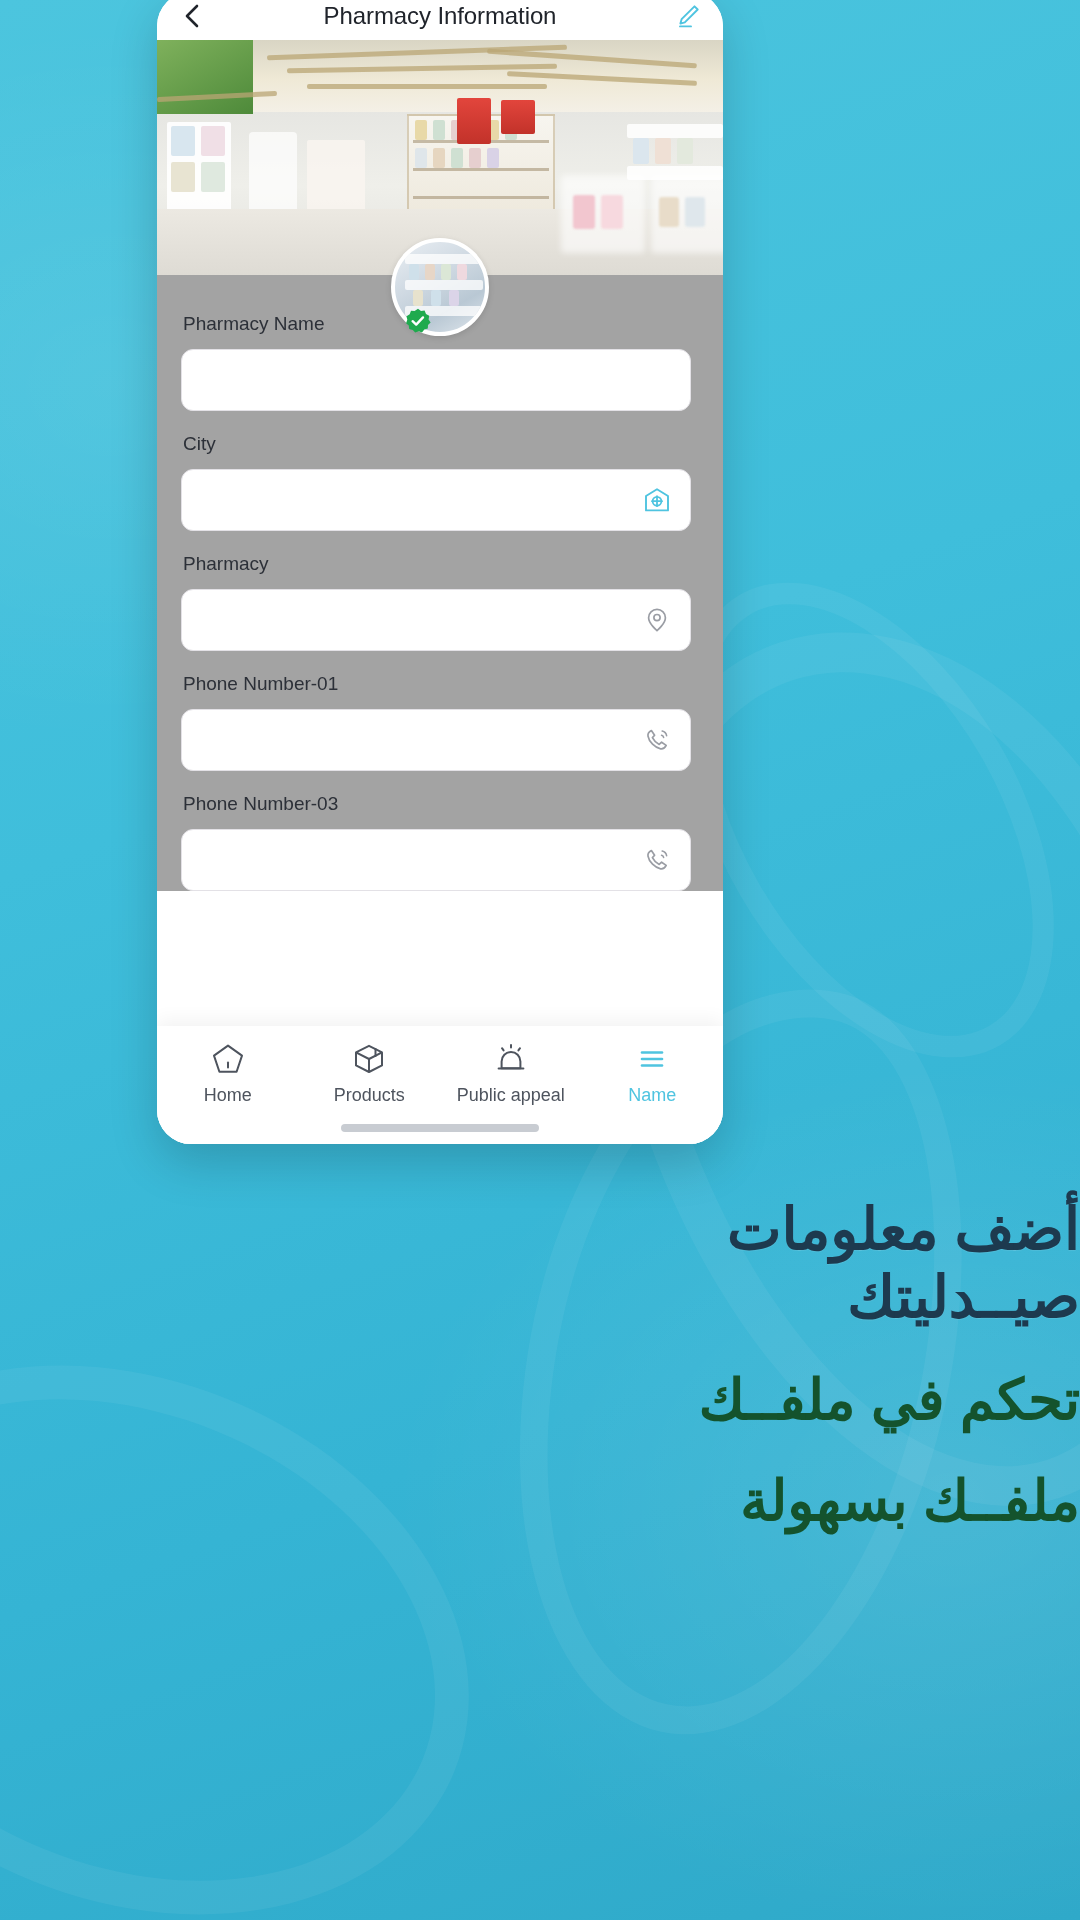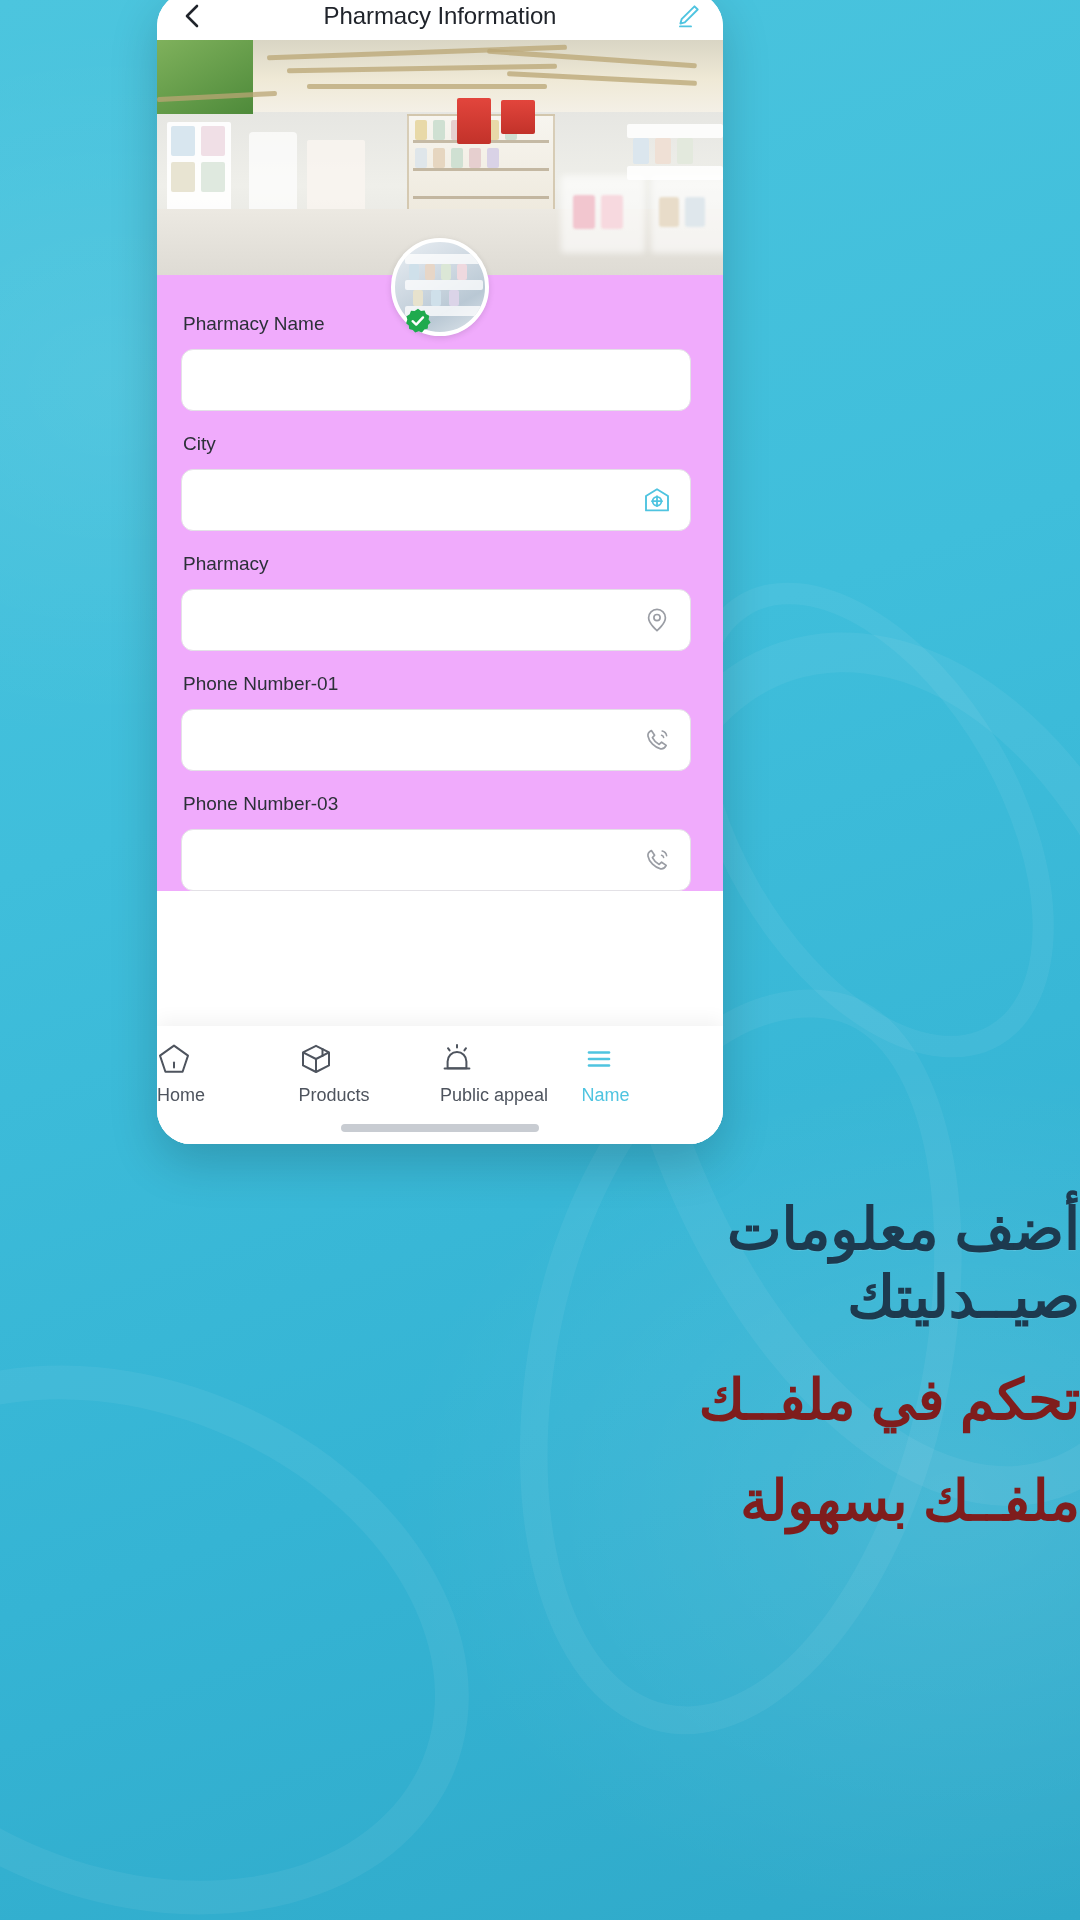--- a/index.html
+++ b/index.html
@@ -124,21 +124,21 @@
   #verified {
     position:absolute; left:14px; bottom:2px;
     width:26px; height:26px;
     display:flex; align-items:center; justify-content:center;
     z-index:6;
   }
 
   
   #form {
     padding:38px 32px 0 24px;
-    background:#f0abfc;
+    background:#a3a3a3;
   }
   .field { margin-bottom:22px; }
   .field-label {
     font-size:19px; color:#2c3038;
     margin-bottom:14px; padding-left:2px;
   }
   .input-box {
     height:62px;
     border:1px solid #e3e1e6;
     border-radius:12px;
@@ -165,21 +165,21 @@
     position:absolute; left:0; right:0; bottom:0;
     height:118px;
     background:#ffffff;
     display:flex; align-items:flex-start;
     padding-top:16px;
     box-shadow:0 -6px 18px rgba(0,0,0,0.05);
     z-index:8;
   }
   .nav-item {
     flex:1; display:flex; flex-direction:column;
-    align-items:flex-start; gap:9px; cursor:pointer;
+    align-items:center; gap:9px; cursor:pointer;
   }
   .nav-icon { height:34px; display:flex; align-items:center; justify-content:center; }
   .nav-label { font-size:18px; color:#4e545e; }
   .nav-item.active .nav-label { color:#4fc4e0; }
   #home-indicator {
     position:absolute; left:50%; transform:translateX(-50%);
     bottom:12px; width:198px; height:8px;
     background:#c8ccd2; border-radius:4px; z-index:9;
   }
 
@@ -190,21 +190,21 @@
   }
   #headline .h1 {
     font-size:58px; font-weight:bold;
     color:#1d3a4f; line-height:1.18;
     letter-spacing:2px;
     text-shadow:0 1px 0 rgba(255,255,255,0.08);
   }
   #headline .h2 {
     margin-top:34px;
     font-size:56px; font-weight:bold;
-    color:#7f1d1d; line-height:1.2;
+    color:#14532d; line-height:1.2;
     letter-spacing:2px;
   }
 </style>
 </head>
 <body>
 
 <div id="bg">
   <div class="swirl s1"></div>
   <div class="swirl s2"></div>
   <div class="swirl s3"></div>

